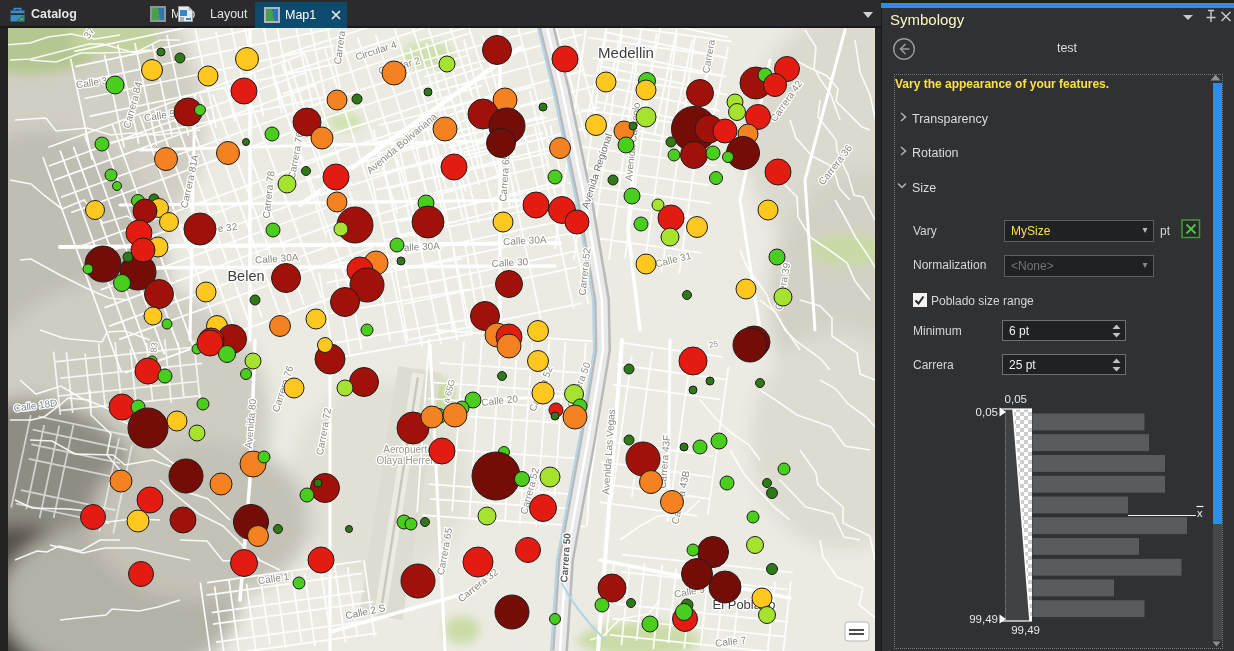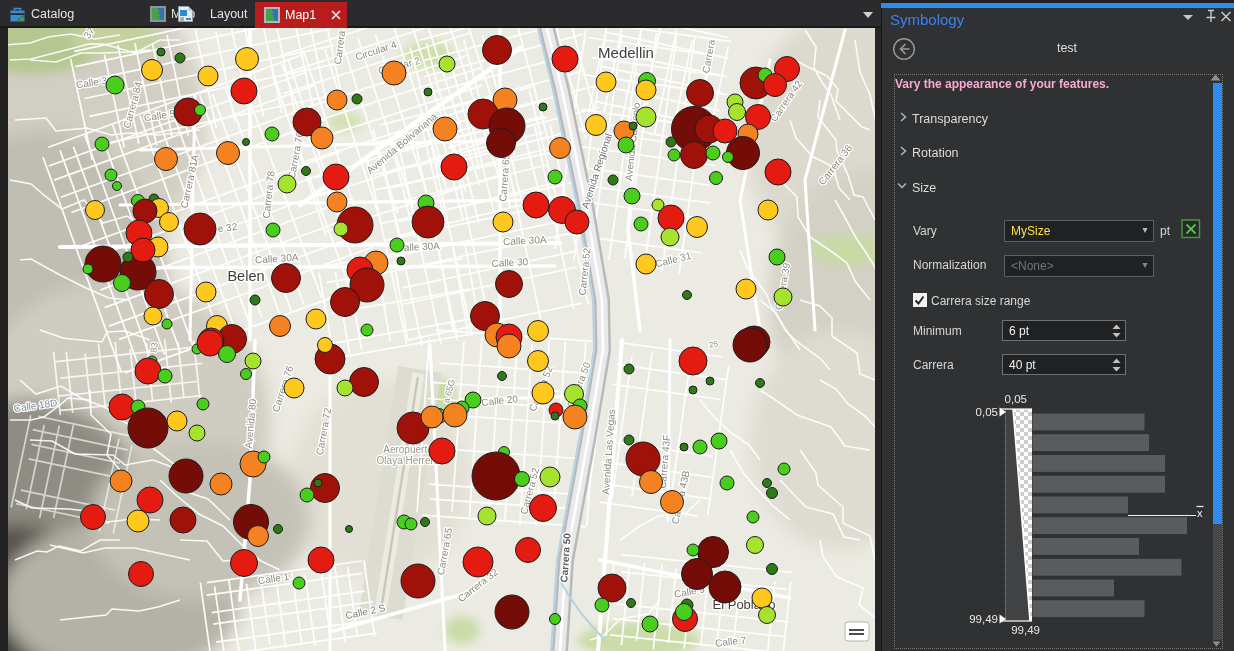--- a/index.html
+++ b/index.html
@@ -1,51 +1,51 @@
 <!DOCTYPE html>
 <html><head><meta charset="utf-8"><style>
 *{margin:0;padding:0;box-sizing:border-box}
 html,body{width:1234px;height:651px;overflow:hidden;background:#2f3133;font-family:"Liberation Sans",sans-serif}
 #tabbar{position:absolute;left:0;top:0;width:881px;height:28px;background:#2b2b2d;border-bottom:2px solid #19191a}
 .tab{position:absolute;top:1px;height:26px;display:flex;align-items:center;gap:6px;color:#e4e4e4;font-size:12.5px}
-#activetab{position:absolute;left:255px;top:2px;height:26px;width:92px;padding-left:9px;display:flex;align-items:center;gap:5px;color:#ffffff;font-size:12.5px;background:#b91c1c}
+#activetab{position:absolute;left:255px;top:2px;height:26px;width:92px;padding-left:9px;display:flex;align-items:center;gap:5px;color:#ffffff;font-size:12.5px;background:#0c4a6e}
 #tabcaret{position:absolute;right:8px;top:12px}
 #map{position:absolute;left:0;top:28px}
 #panel{position:absolute;left:881px;top:0;width:353px;height:651px;background:#2f3133;overflow:hidden}
 #panel-edge{left:0;top:0;width:1px;height:651px;background:#181818}
 #panel > *{position:absolute}
 #panel-topstrip{left:0;top:0;width:353px;height:3px;background:#202020}
 #panel-blue{left:0;top:3px;width:353px;height:5px;background:#2e8ceb}
-#panel-title{left:9px;top:11px;font-size:15px;color:#3b82f6}
+#panel-title{left:9px;top:11px;font-size:15px;color:#fef9c3}
 #panel-icons{left:297px;top:7px}
 #backbtn{left:11px;top:37px}
 #testlbl{left:0;top:41px;width:372px;text-align:center;font-size:12.5px;color:#dedede}
 #content{left:12.5px;top:73.5px;width:329px;height:575px;border:1px dotted #787878}
-.vary{left:14px;top:77px;font-size:12px;font-weight:bold;color:#f9a8d4;white-space:nowrap}
+.vary{left:14px;top:77px;font-size:12px;font-weight:bold;color:#fde047;white-space:nowrap}
 .exp{font-size:12.5px;color:#dcdcdc;white-space:nowrap}
 .chs{margin-right:5px;vertical-align:-1px}
 .exp{display:flex;}
 .plabel{font-size:12px;color:#d6d6d6;white-space:nowrap}
 .combo{width:149.5px;height:21.5px;background:#1f2123;border:1px solid #5c5e60}
 .combo .cval{position:absolute;left:6px;top:3px;font-size:12px;color:#fde047;white-space:nowrap}
 .combo .carrow{position:absolute;right:5px;top:3px;font-size:10px;color:#b8b8b8}
 #cbx{left:32px;top:293px;width:14px;height:14px;background:#f2f2f2}
 .spin{width:124px;height:20.5px;background:#1f2123;border:1px solid #6e7072}
 .spin span{position:absolute;left:6px;top:2.5px;font-size:12px;color:#f0f0f0;white-space:nowrap}
 .spin .sar{position:absolute;right:4px;top:2.5px}
 #hist{left:0;top:0;pointer-events:none}
 #sb-up{left:329px;top:74px}
 #sb-up svg,#sb-dn svg{display:block}
 #thumb{left:331.5px;top:83px;width:9px;height:441px;background:#2e8ceb}
 #track2{left:331.5px;top:524px;width:9px;height:116px;background:#46484a}
 #sb-dn{left:331px;top:641px}
 </style></head>
 <body>
 <div id="tabbar">
- <div class="tab" style="left:10px;">
+ <div class="tab" style="left:10px;font-weight:bold;">
   <svg width="15" height="15" viewBox="0 0 15 15">
         <path d="M4.5 3.5 v-2 h6 v2" fill="none" stroke="#3b8ccc" stroke-width="1.7"></path>
         <rect x="0.5" y="3.5" width="14" height="11" fill="#3b8ccc"></rect>
         <rect x="0.5" y="6.3" width="14" height="1.6" fill="#232325"></rect>
         <path d="M13.5 13.5 h-7 l7 -5.5 z" fill="#2a7a31"></path>
         <path d="M13 13 h-4 l4 -3 z" fill="#57b14f"></path>
       </svg>
   <span>Catalog</span>
     </div>
  <div class="tab" style="left:102px;gap:5px;padding-left:48px;">
@@ -790,32 +790,32 @@
       <path d="M5.5 5.5 C8 8 12 12 14.5 14.5 M14.5 5.5 C12 8 8 12 5.5 14.5" stroke="#55c24e" stroke-width="1.8" fill="none"></path>
     </svg>
  <div class="plabel" style="left:32px;top:258px">Normalization</div>
  <div class="combo" style="left:123px;top:255px">
       <span class="cval" style="color:#70747a">&lt;None&gt;</span>
       <span class="carrow" style="color:#8a8a8a">▾</span>
     </div>
  <div id="cbx"><svg width="13" height="13" viewBox="0 0 13 13">
         <path d="M2.5 6.5 L5.5 9.5 L10.5 2.5" stroke="#1d1d1d" stroke-width="1.8" fill="none"></path>
       </svg></div>
- <div class="plabel" style="left:50px;top:294px">Carrera size range</div>
+ <div class="plabel" style="left:50px;top:294px">Poblado size range</div>
  <div class="plabel" style="left:32px;top:324px">Minimum</div>
  <div class="spin" style="left:121px;top:320px">
       <span>6 pt</span>
       <svg class="sar" width="9" height="14" viewBox="0 0 9 14">
         <path d="M0.5 5 h8 L4.5 0.5 z" fill="#c2c2c2"></path>
         <path d="M0.5 9 h8 L4.5 13.5 z" fill="#c2c2c2"></path>
       </svg>
     </div>
  <div class="plabel" style="left:32px;top:358px">Carrera</div>
  <div class="spin" style="left:121px;top:354px">
-      <span>40 pt</span>
+      <span>25 pt</span>
       <svg class="sar" width="9" height="14" viewBox="0 0 9 14">
         <path d="M0.5 5 h8 L4.5 0.5 z" fill="#c2c2c2"></path>
         <path d="M0.5 9 h8 L4.5 13.5 z" fill="#c2c2c2"></path>
       </svg>
     </div>
  <svg id="hist" width="353" height="651" viewBox="881 0 353 651" font-family="Liberation Sans, sans-serif">
    <defs>
         <pattern id="chk" width="8" height="8" patternUnits="userSpaceOnUse">
           <rect width="8" height="8" fill="#ffffff"></rect>
           <rect width="4" height="4" fill="#cccccc"></rect>

